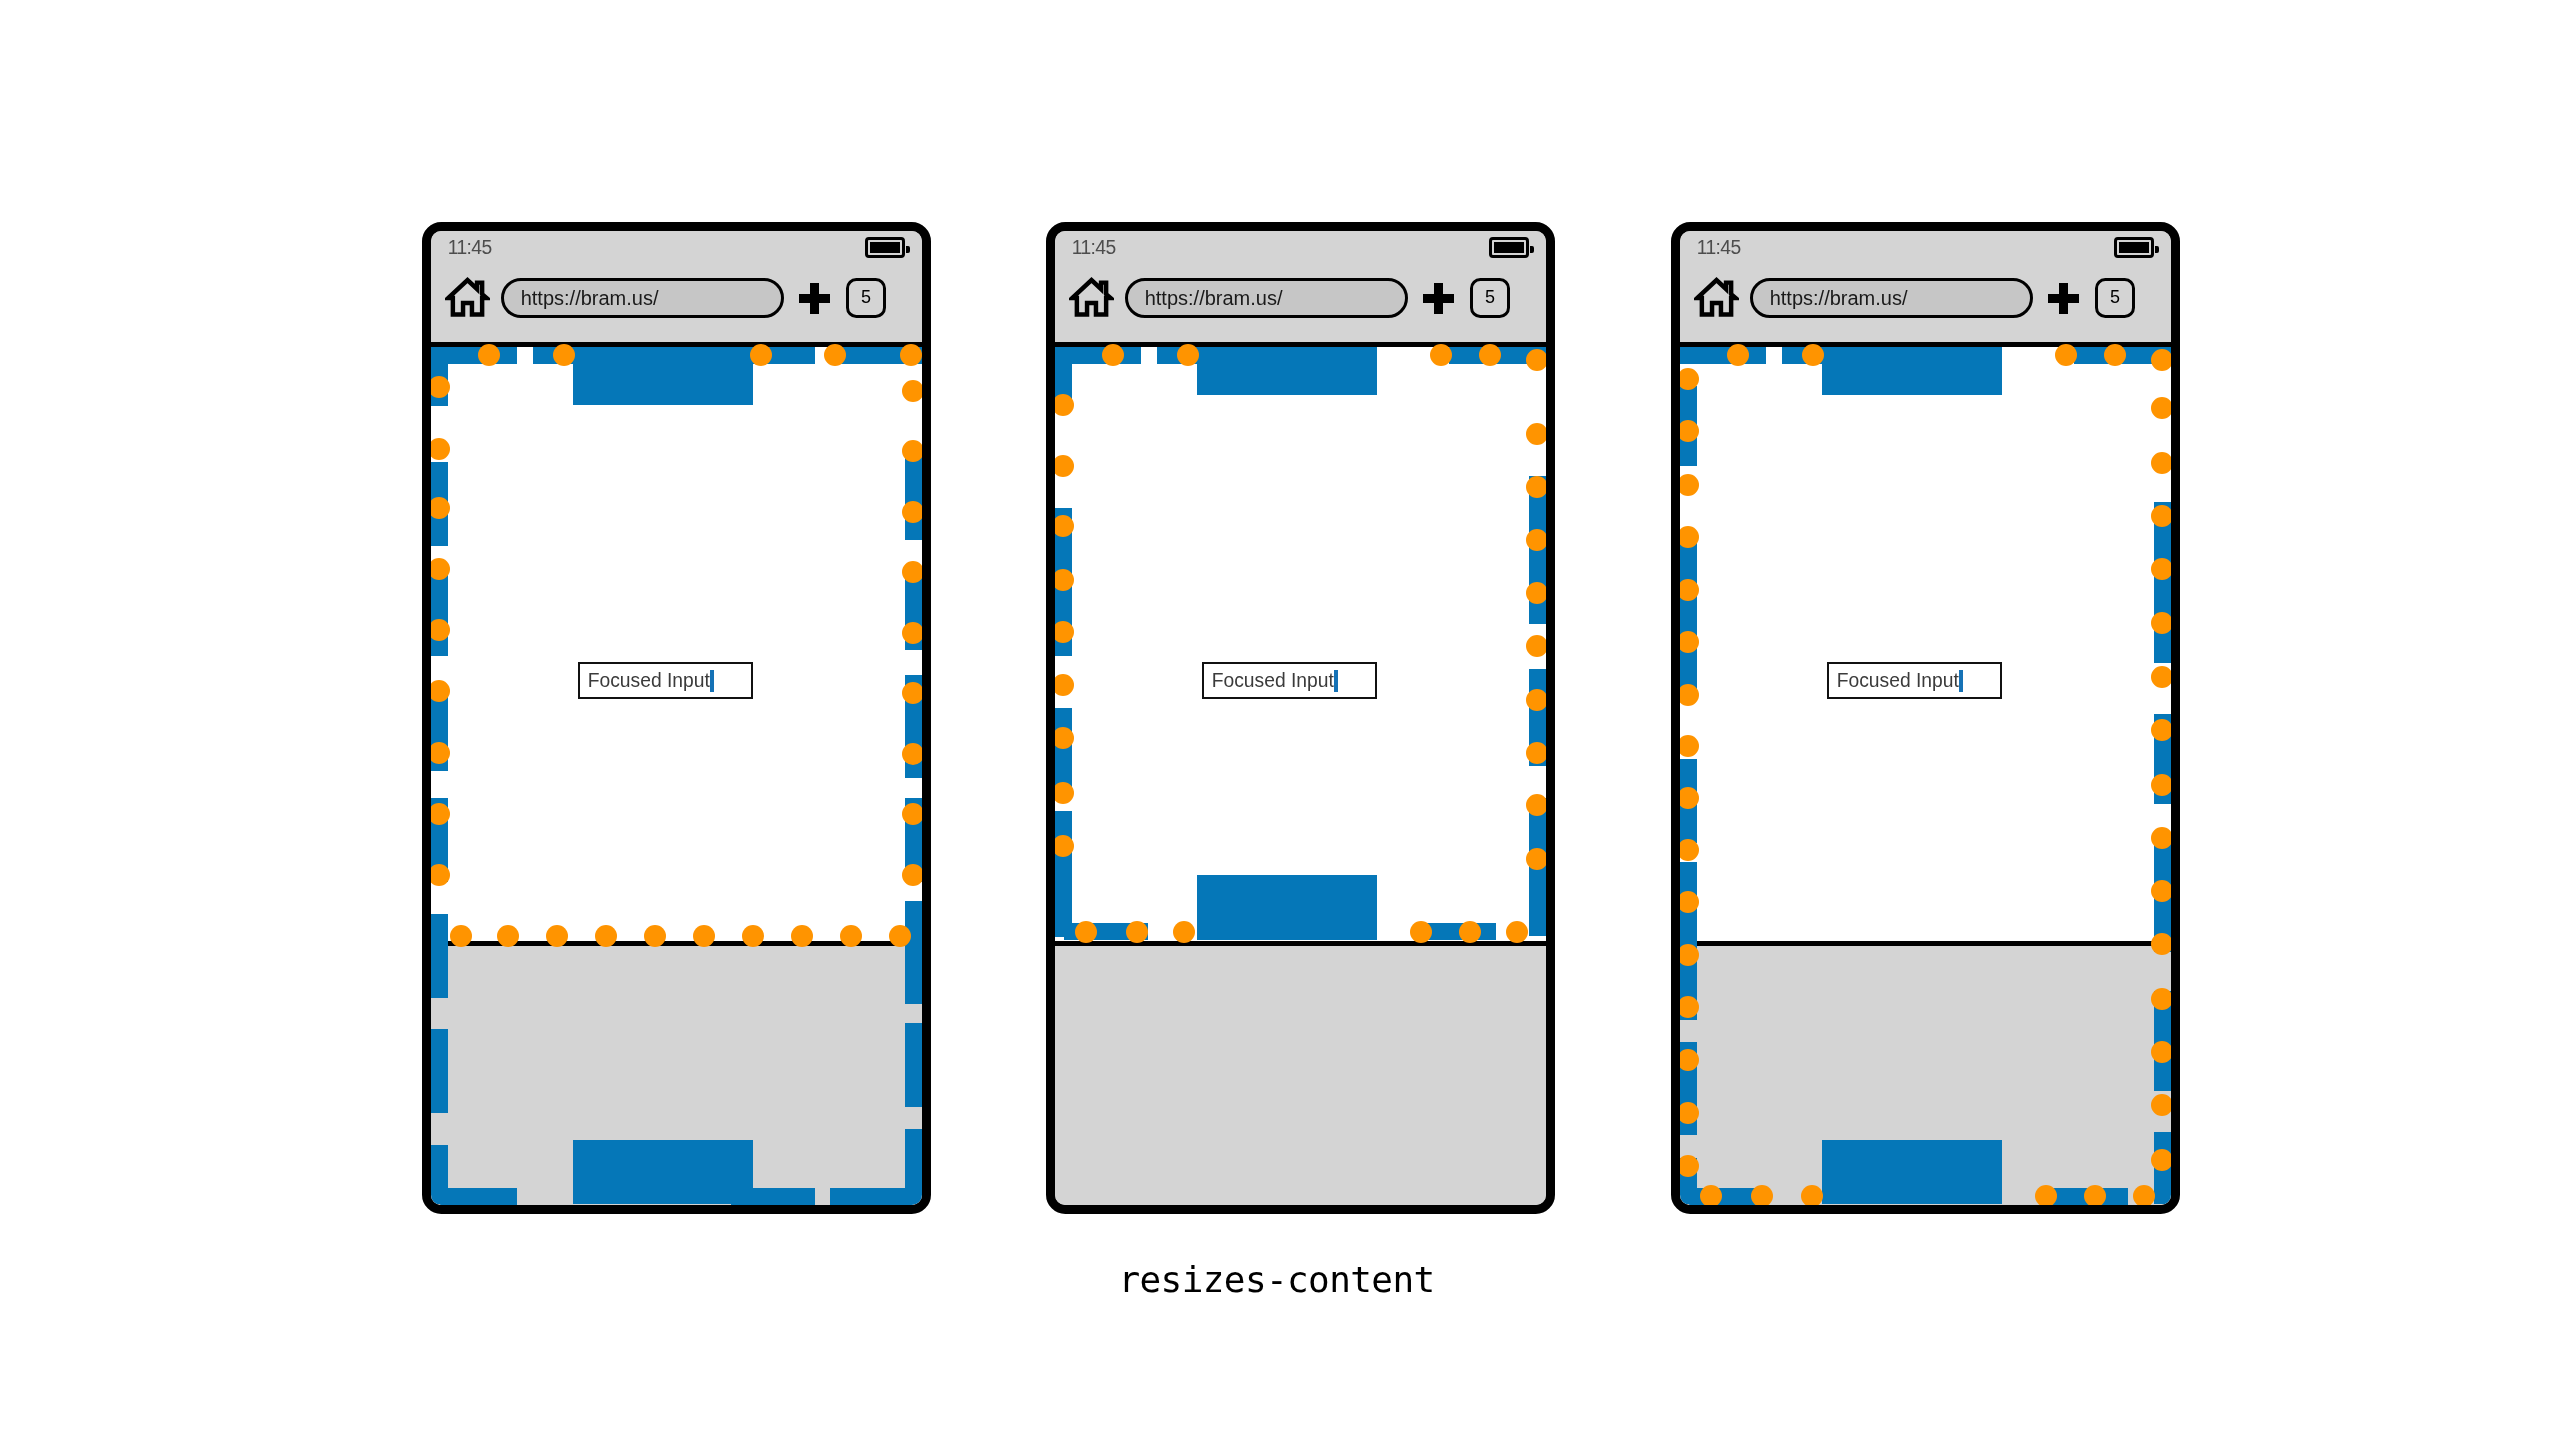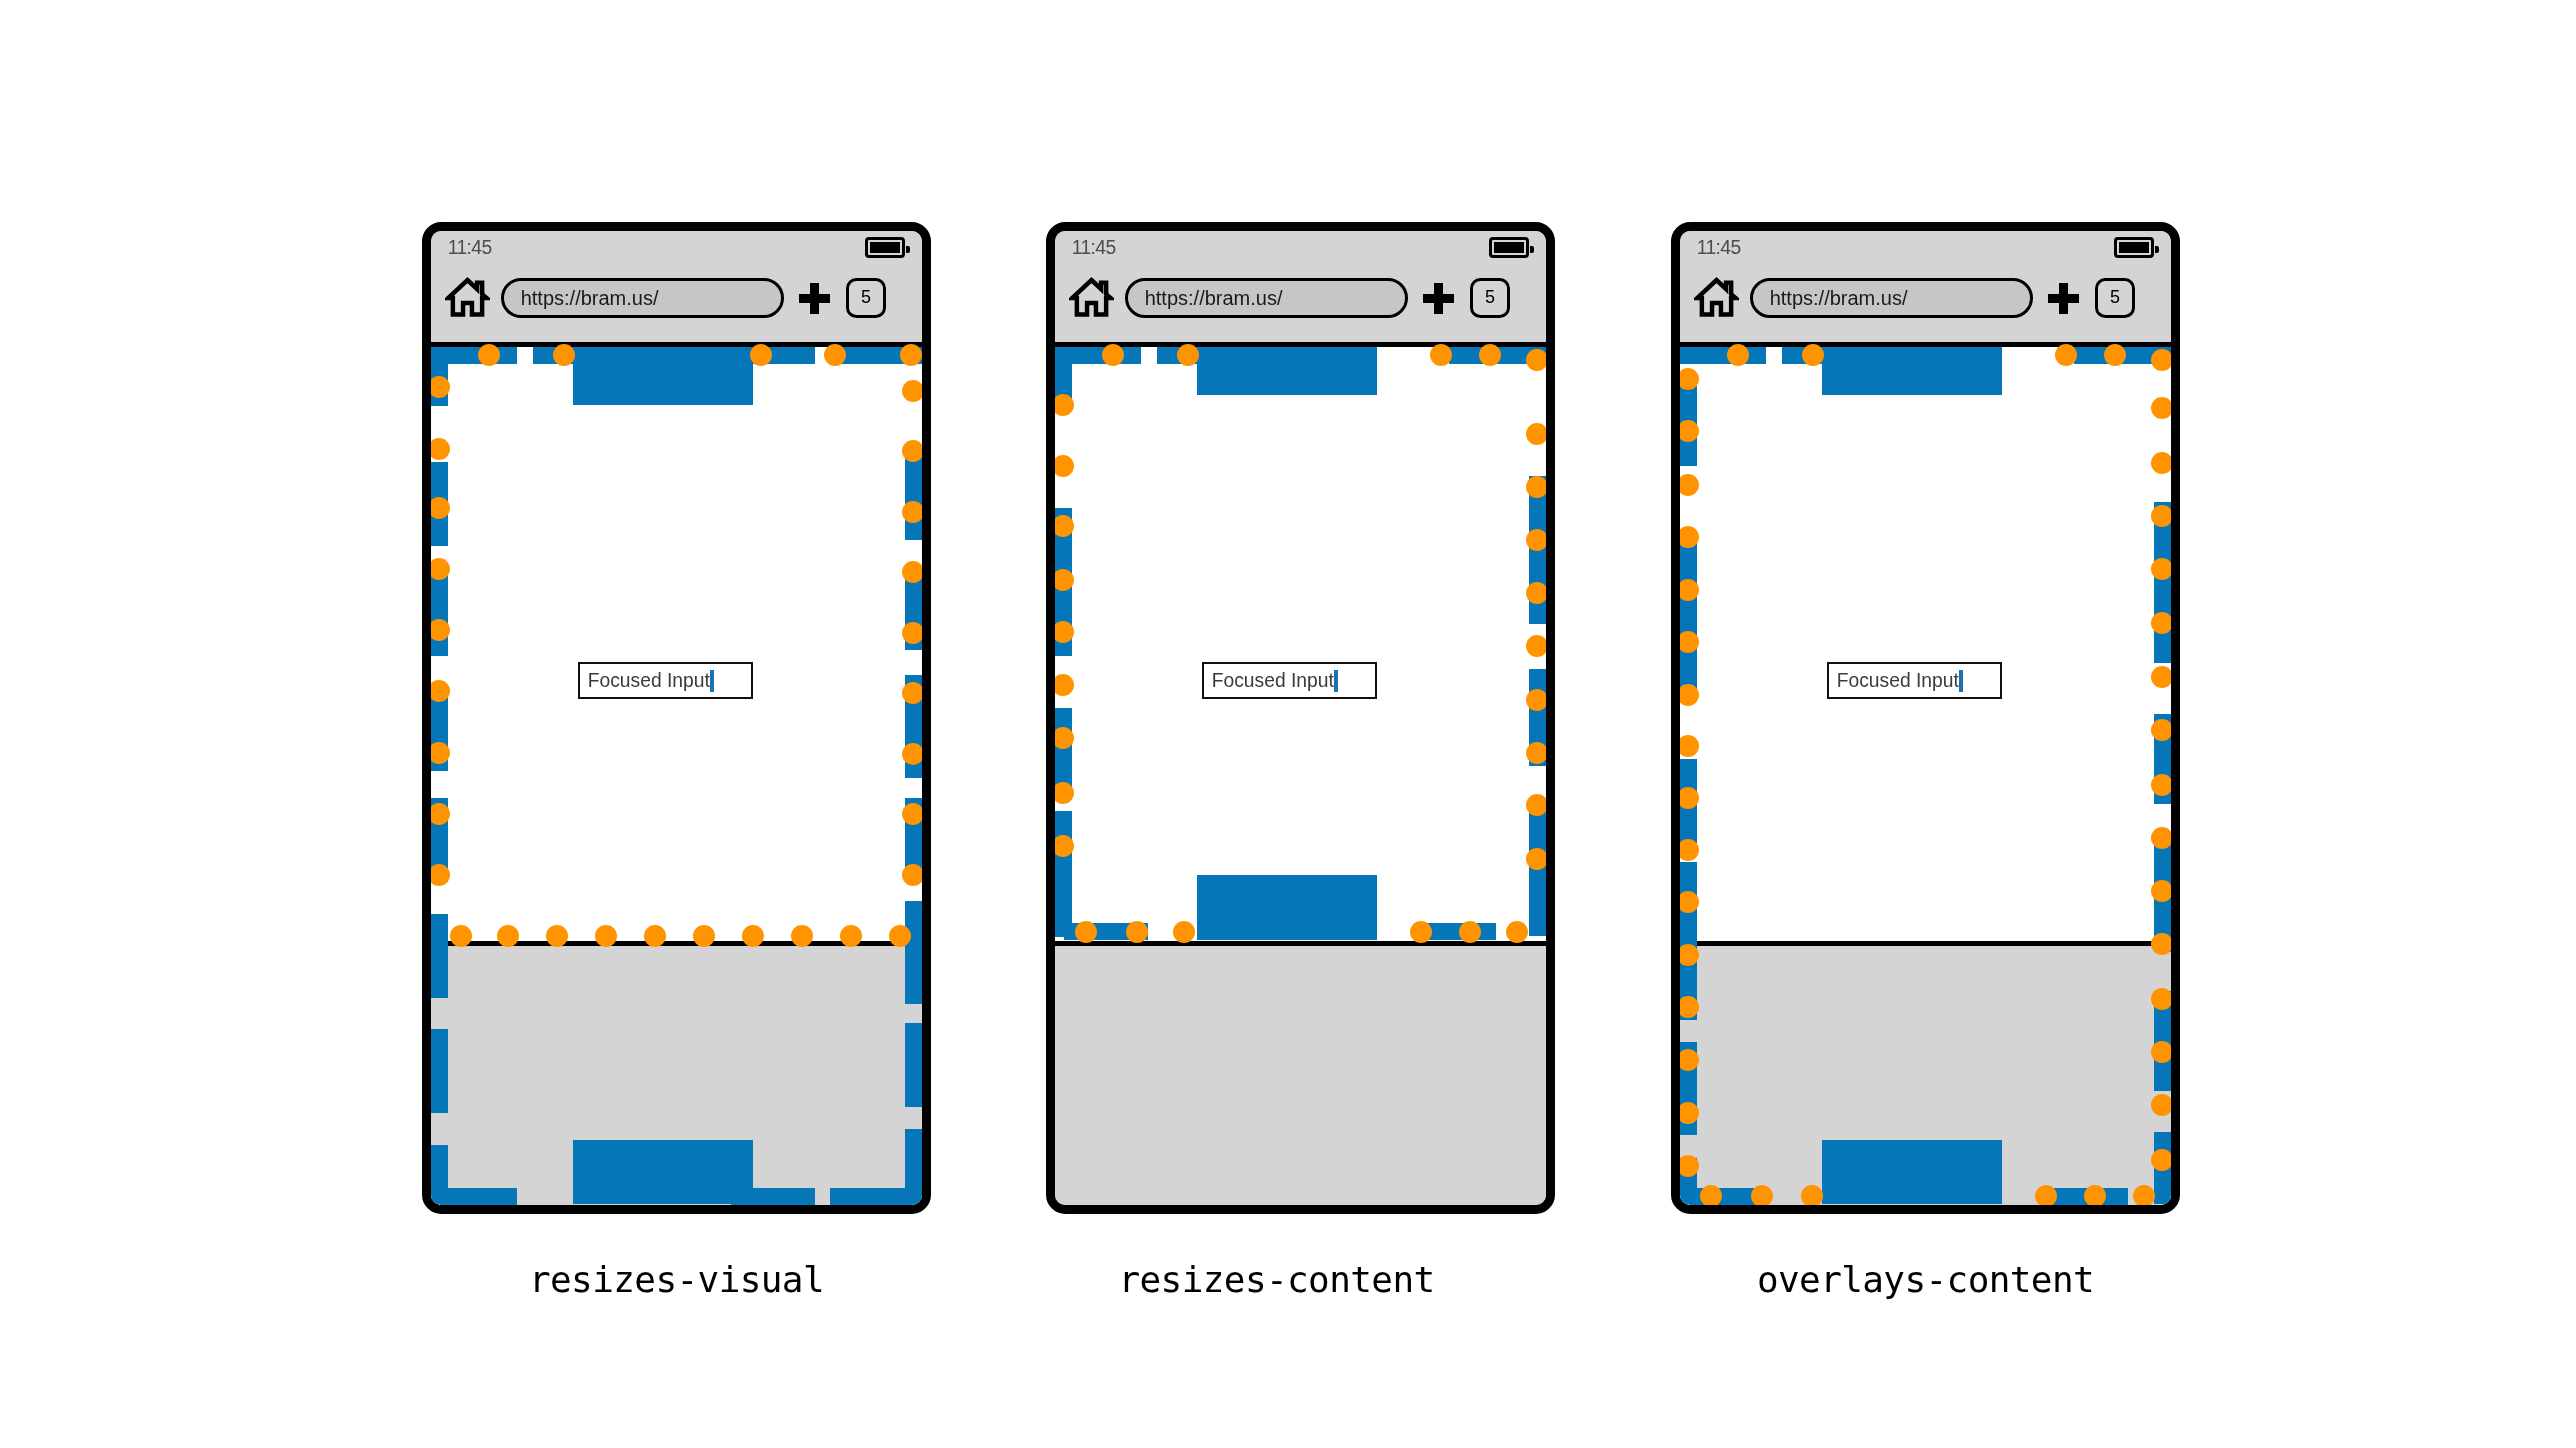--- a/index.html
+++ b/index.html
@@ -371,18 +371,16 @@
       <div class="dot" style="left:415px;top:849px;"></div>
       <div class="dot" style="left:464px;top:849px;"></div>
     </div>
 
     <div class="fi" style="left:147px;top:431px;width:175px;height:37px;">
       <span class="fitext">Focused Input</span>
         <span class="caret"></span>
     </div>
   </div>
 
-  <div class="caption" style="left:422px;top:1259px;width:509px;">resizes-visual</div>
   <div class="caption" style="left:1022px;top:1259px;width:509px;">resizes-content</div>
-  <div class="caption" style="left:1671px;top:1259px;width:509px;">overlays-content</div>
 
 </div>
 
 
 </body></html>

